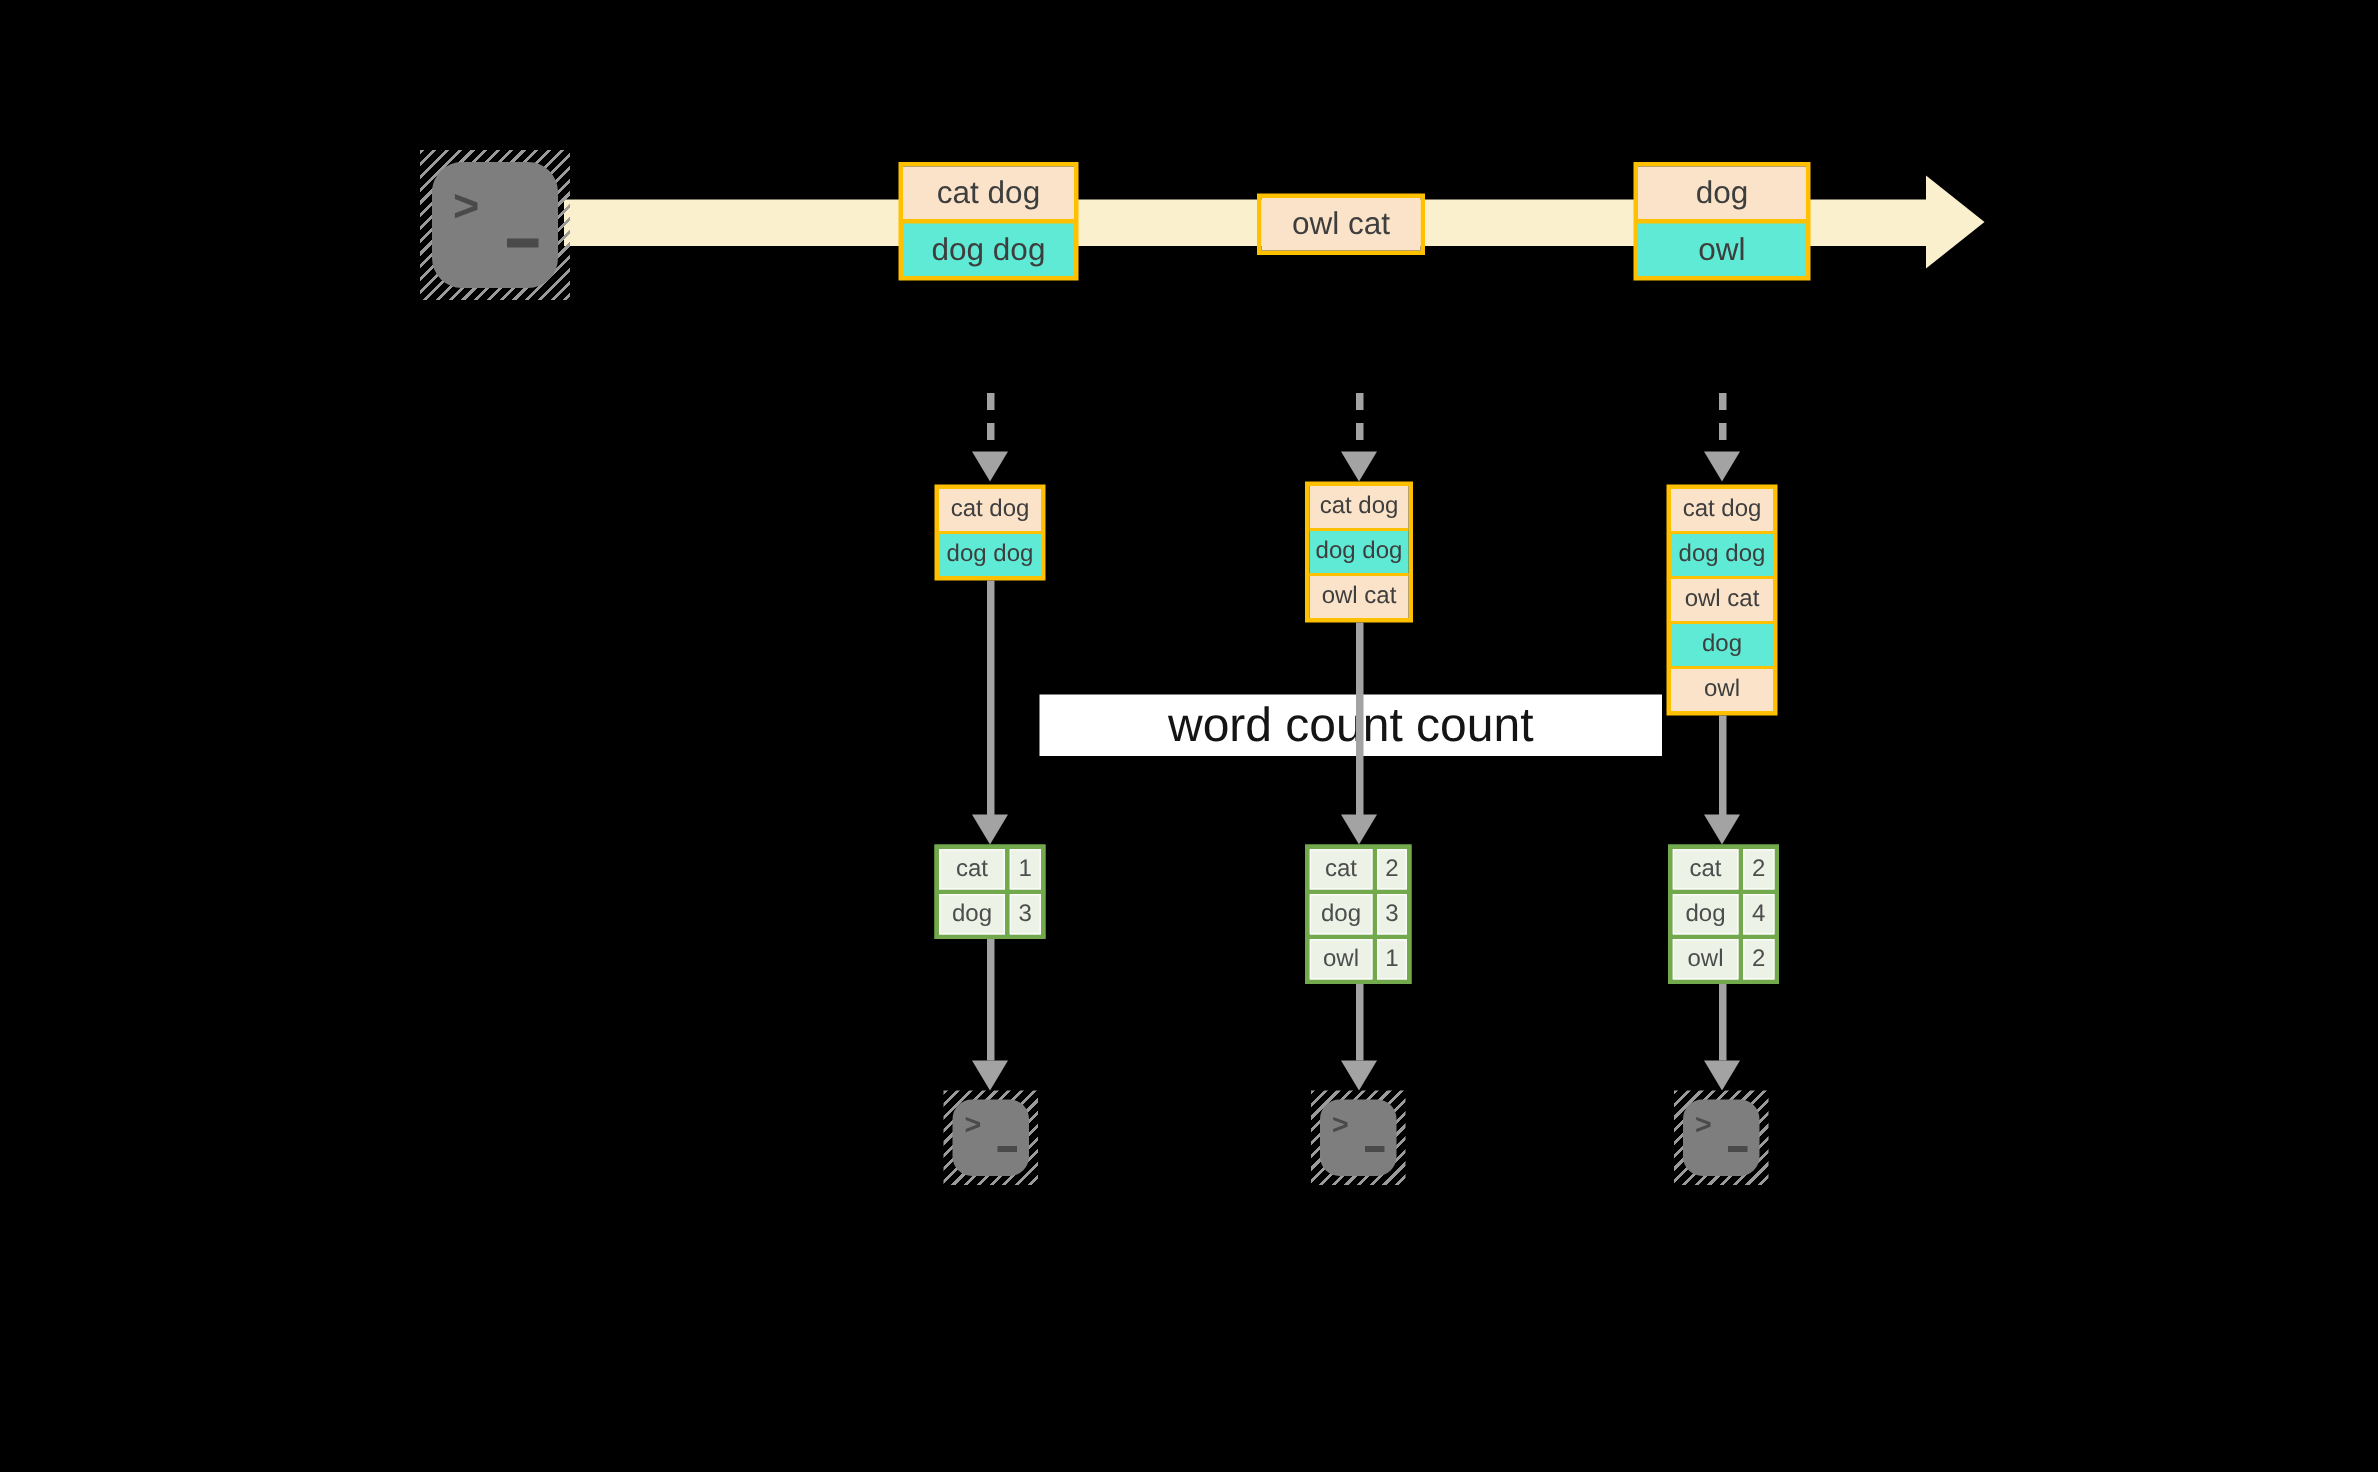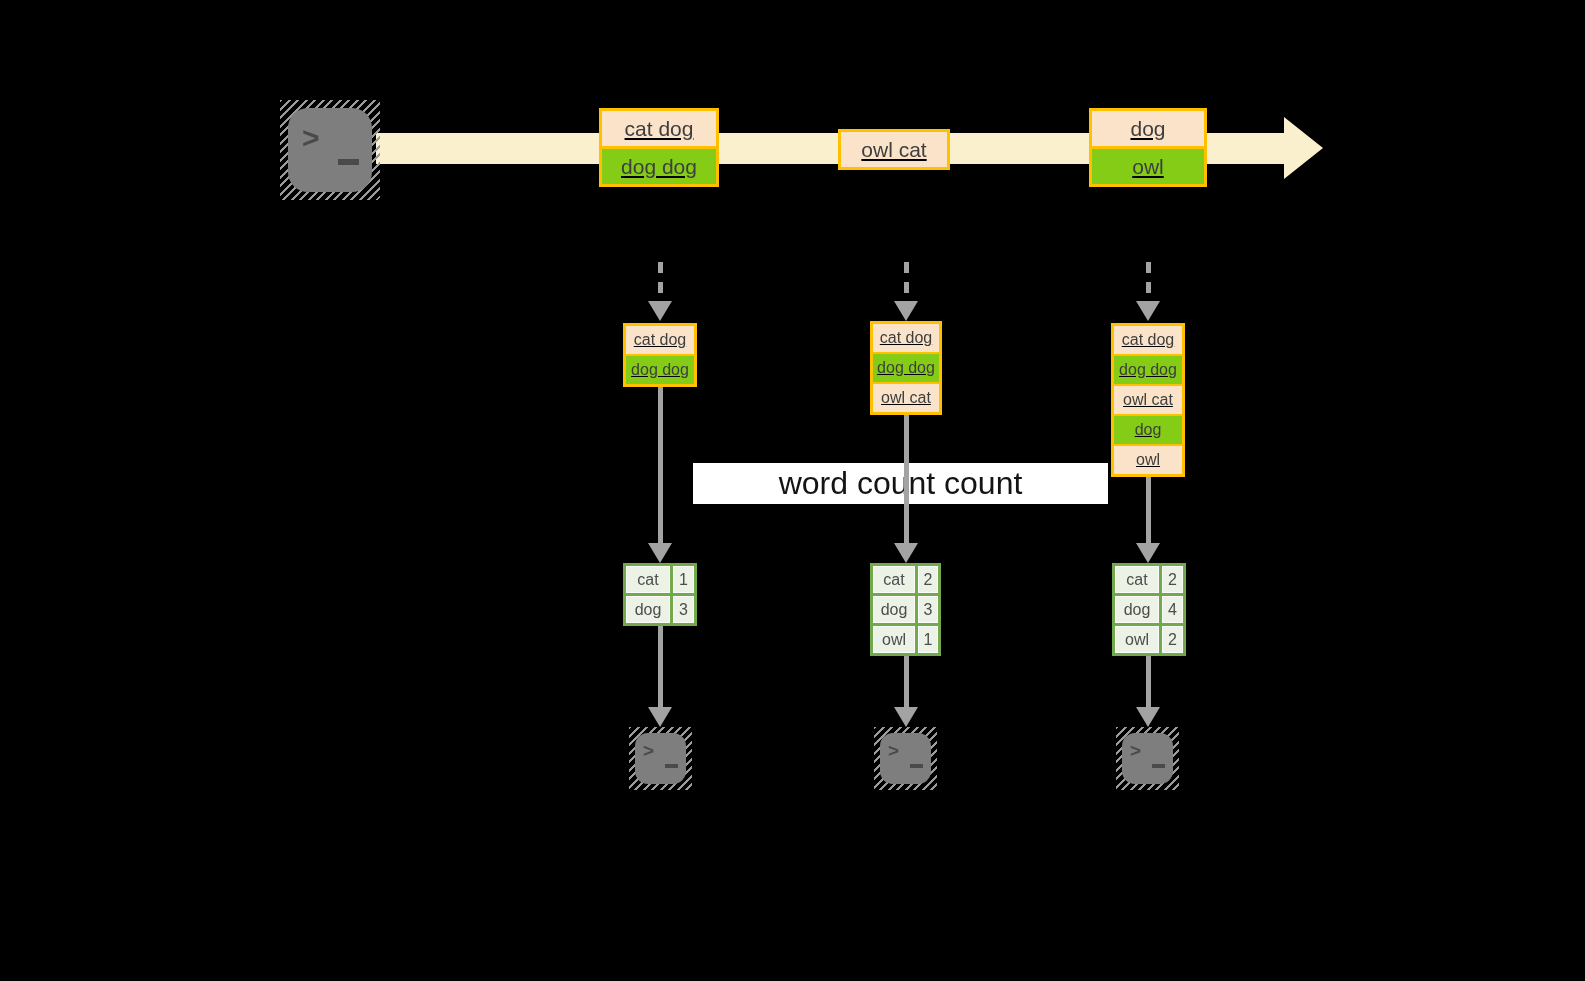--- a/index.html
+++ b/index.html
@@ -6,28 +6,28 @@
   .canvas{
     position:relative;width:1585px;height:981px;background:#000;
     overflow:hidden;font-family:"Liberation Sans",sans-serif;
     --amber:#FFC000;--gray:#A3A3A3;--green:#71A94C;
   }
   
   .band{position:absolute;left:376px;top:133px;width:908px;height:31px;background:#FBF0CD;}
   .band-head{position:absolute;left:1284px;top:117px;width:0;height:0;
     border-top:31px solid transparent;border-bottom:31px solid transparent;border-left:39px solid #FBF0CD;}
   
-  .ebox{position:absolute;border:3px solid var(--amber);text-decoration:underline;}
+  .ebox{position:absolute;border:3px solid var(--amber);}
   .ebox .row{display:block;text-align:center;color:#3E3E3E;}
   .ebox .row + .row{border-top:3px solid var(--amber);}
   .ebox.stream .row{height:35px;line-height:35px;font-size:21px;}
   .ebox.mb .row{height:28px;line-height:28px;font-size:16px;}
   .ebox.mb .row + .row{border-top:2px solid var(--amber);}
   .dark{background:#FAE3C9;}
-  .light{background:#84cc16;}
+  .light{background:#5eead4;}
   
   .vline{position:absolute;width:5px;background:var(--gray);}
   .vline.dashed{background:repeating-linear-gradient(to bottom,var(--gray) 0 11px,transparent 11px 20px);}
   .ahead{position:absolute;width:0;height:0;
     border-left:12px solid transparent;border-right:12px solid transparent;border-top:20px solid var(--gray);}
   
   .ctable{position:absolute;display:grid;gap:3px;grid-auto-rows:27px;background:var(--green);border:3px solid var(--green);}
   .ctable .cell{background:#ECF2E6;box-shadow:inset 0 0 0 1px #FBFCFA;color:#4D4D4D;
     font-size:16px;line-height:27px;text-align:center;}
   

